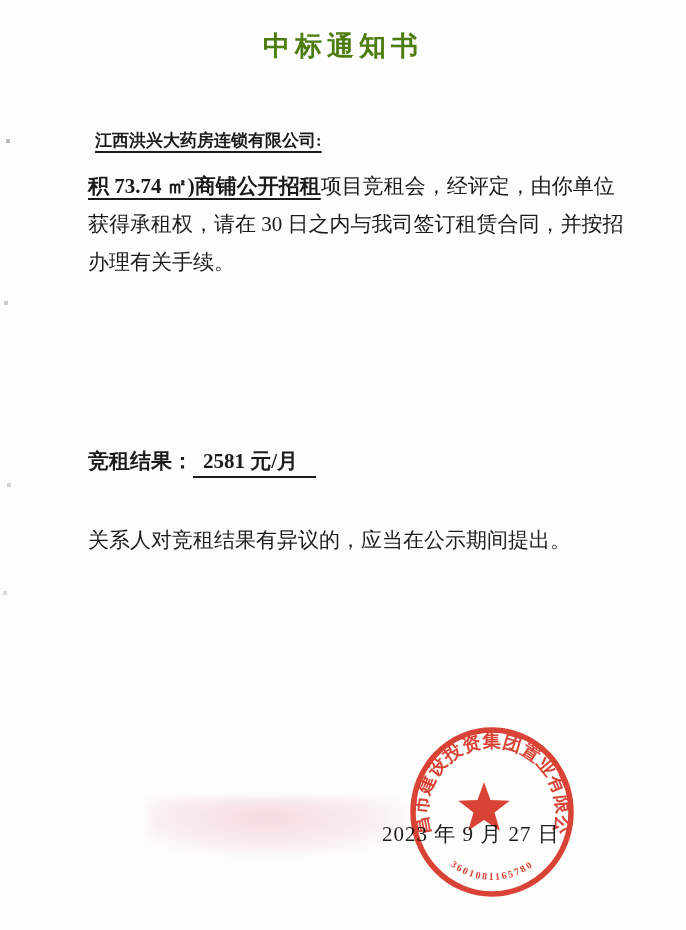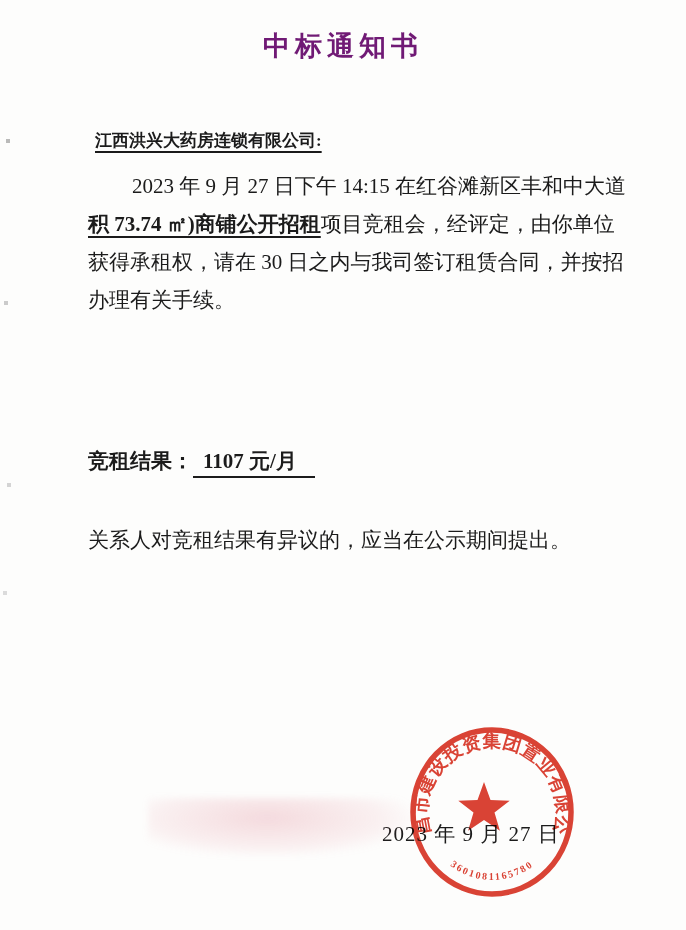--- a/index.html
+++ b/index.html
@@ -9,21 +9,21 @@
     margin:0 auto;
     background:#fdfdfc;
     font-family:"Liberation Serif", serif;
     color:#1b1b1b;
     overflow:hidden;
   }
   .doc-title {
     position:absolute; top:28px; left:0; width:100%;
     text-align:center;
     font-size:27px; font-weight:bold; letter-spacing:5px;
-    color:#701a75;
+    color:#4d7c0f;
   }
   .addressee {
     position:absolute; left:95px; top:129px;
     font-size:17px; font-weight:bold;
     text-decoration:underline;
     text-underline-offset:5px;
     text-decoration-thickness:1.5px;
   }
   .para1 {
     position:absolute; left:88px; top:167px; width:540px;
@@ -84,28 +84,27 @@
 </head>
 <body>
 
 <div class="page">
 
   <div class="doc-title">中标通知书</div>
 
   <div class="addressee">江西洪兴大药房连锁有限公司:</div>
 
   <div class="para1">
-    <div class="indent">2023 年 9 月 27 日下午 14:15 在红谷滩新区丰和中大道</div>
     <div><span class="em">积 73.74 ㎡)商铺公开招租</span><span>项目竞租会，经评定，由你单位</span></div>
     <div>获得承租权，请在 30 日之内与我司签订租赁合同，并按招</div>
     <div>办理有关手续。</div>
   </div>
 
   <div class="result-line">
-    <span>竞租结果：</span><span class="result-value">1107 元/月</span>
+    <span>竞租结果：</span><span class="result-value">2581 元/月</span>
   </div>
 
   <div class="para2">
     <div>关系人对竞租结果有异议的，应当在公示期间提出。</div>
   </div>
 
   <div class="sig-date">2023 年 9 月 27 日</div>
 
   <div class="ink-smudge"></div>
 

